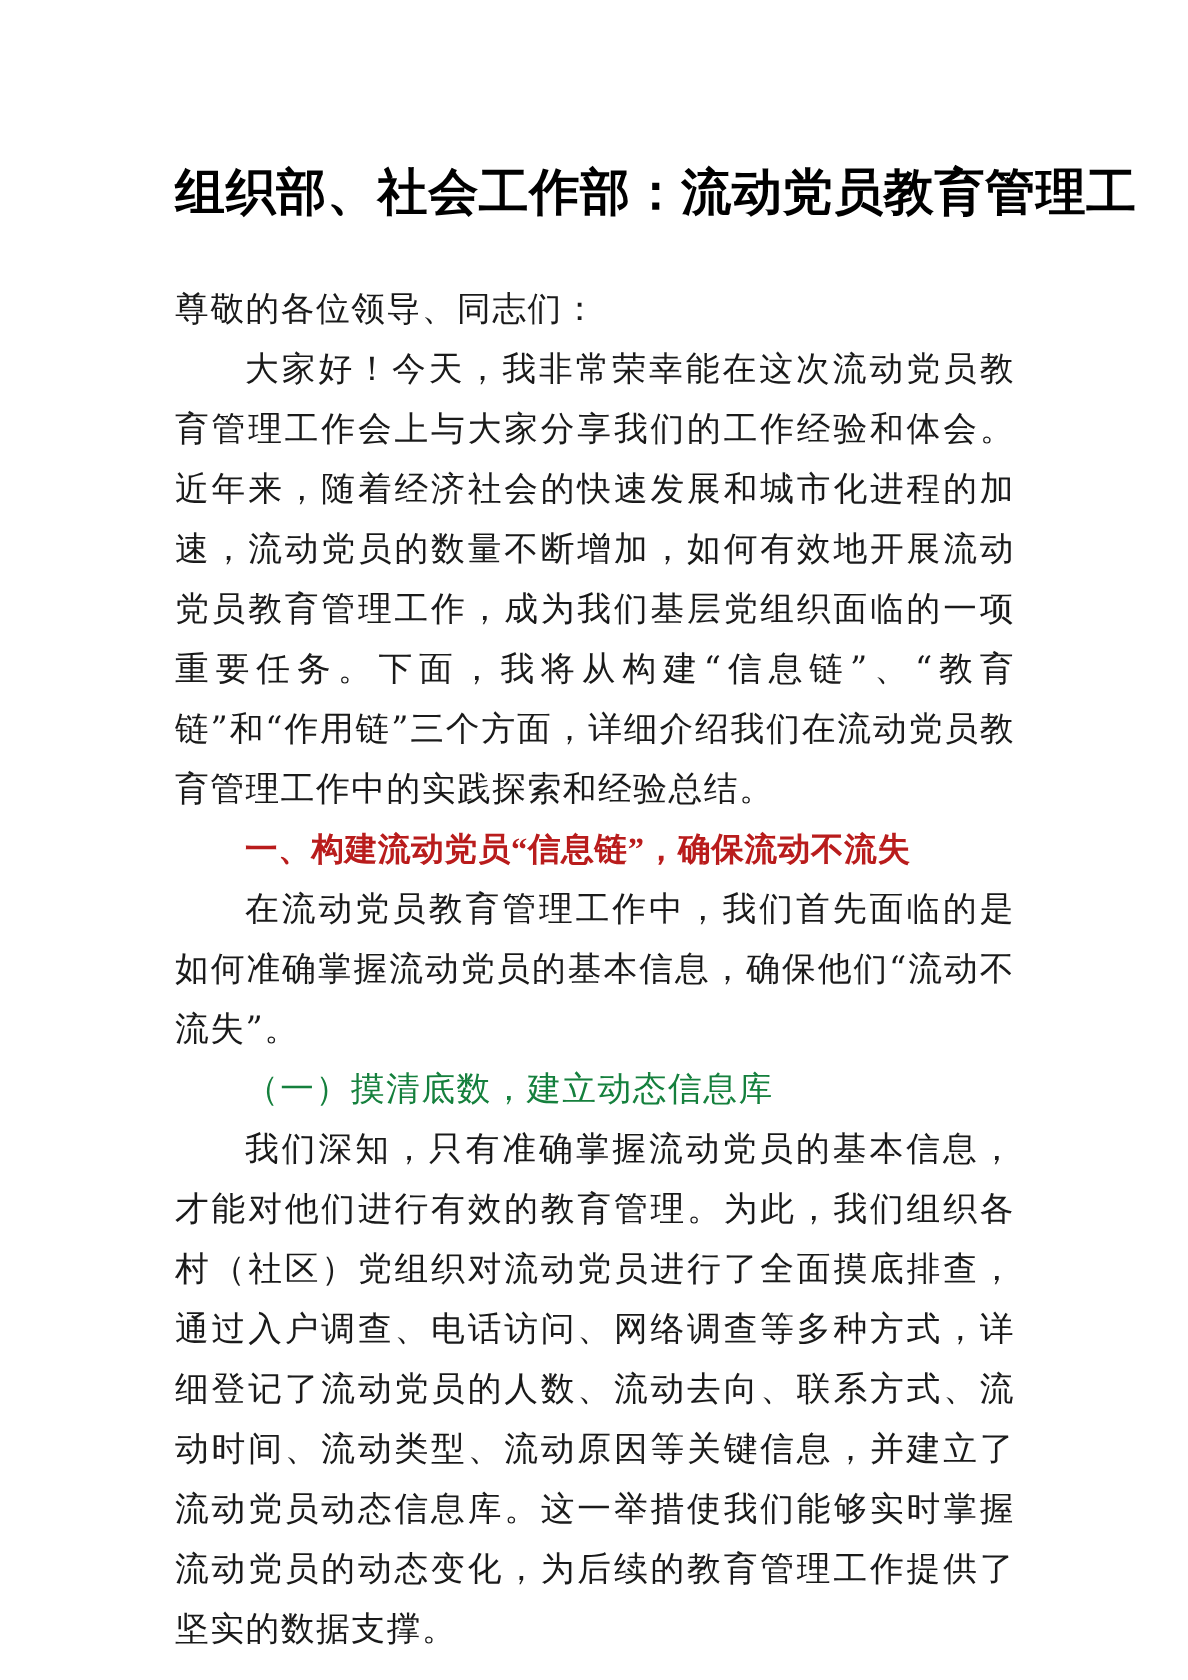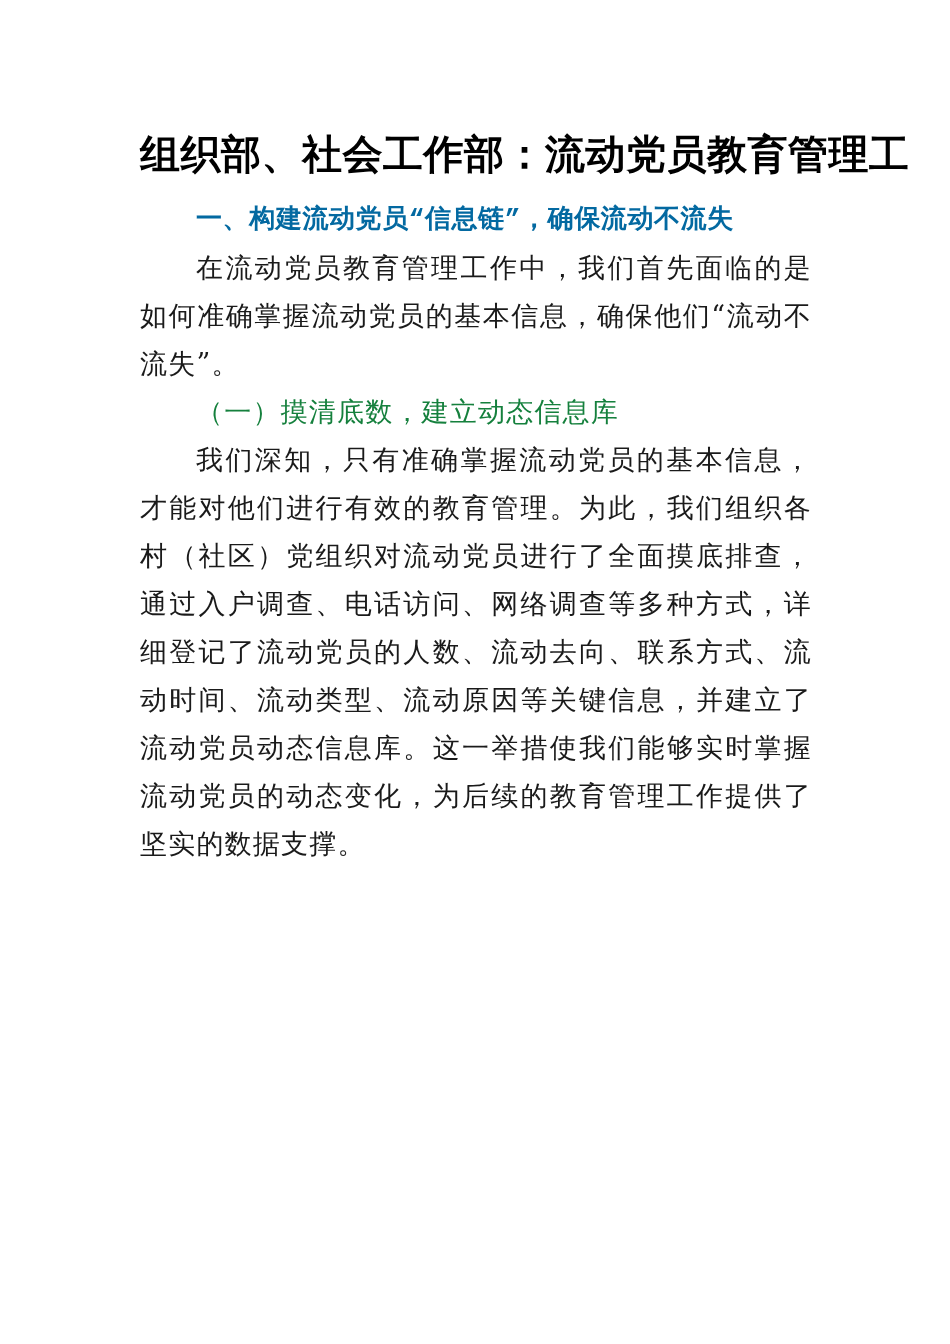--- a/index.html
+++ b/index.html
@@ -77,26 +77,26 @@
   }
 
   .greeting-block {
     margin-top: 28px;
   }
 
   
   .sec-heading {
     margin: 0;
     text-indent: 56px;
-    font-family: Liberation Mono, monospace;
+    font-family: Liberation Serif, serif;
     font-weight: bold;
     font-size: 26px;
     line-height: 48px;
     letter-spacing: 0.6px;
-    color: #0369a1;
+    color: #b91c1c;
     text-align: left;
   }
 
   
   .sub-heading {
     margin: 0;
     text-indent: 56px;
     font-family: "DejaVu Serif", "Liberation Serif", serif;
     font-size: 27px;
     line-height: 48px;
@@ -108,23 +108,27 @@
 </head>
 <body>
 
 <div class="page">
   <div class="content">
 
     <h1 class="doc-title">
       <span class="title-line title-line-1">组织部、社会工作部：流动党员教育管理工</span>
     </h1>
 
+    <div class="body-text greeting-block">
+      <p class="para-noindent">尊敬的各位领导、同志们：</p>
+    </div>
 
     <div class="body-text">
 
+      <p class="para">大家好！今天，我非常荣幸能在这次流动党员教育管理工作会上与大家分享我们的工作经验和体会。近年来，随着经济社会的快速发展和城市化进程的加速，流动党员的数量不断增加，如何有效地开展流动党员教育管理工作，成为我们基层党组织面临的一项重要任务。下面，我将从构建“信息链”、“教育链”和“作用链”三个方面，详细介绍我们在流动党员教育管理工作中的实践探索和经验总结。</p>
 
       <p class="sec-heading">一、构建流动党员“信息链”，确保流动不流失</p>
 
       <p class="para">在流动党员教育管理工作中，我们首先面临的是如何准确掌握流动党员的基本信息，确保他们“流动不流失”。</p>
 
       <p class="sub-heading">（一）摸清底数，建立动态信息库</p>
 
       <p class="para">我们深知，只有准确掌握流动党员的基本信息，才能对他们进行有效的教育管理。为此，我们组织各村（社区）党组织对流动党员进行了全面摸底排查，通过入户调查、电话访问、网络调查等多种方式，详细登记了流动党员的人数、流动去向、联系方式、流动时间、流动类型、流动原因等关键信息，并建立了流动党员动态信息库。这一举措使我们能够实时掌握流动党员的动态变化，为后续的教育管理工作提供了坚实的数据支撑。</p>
 
     </div>

